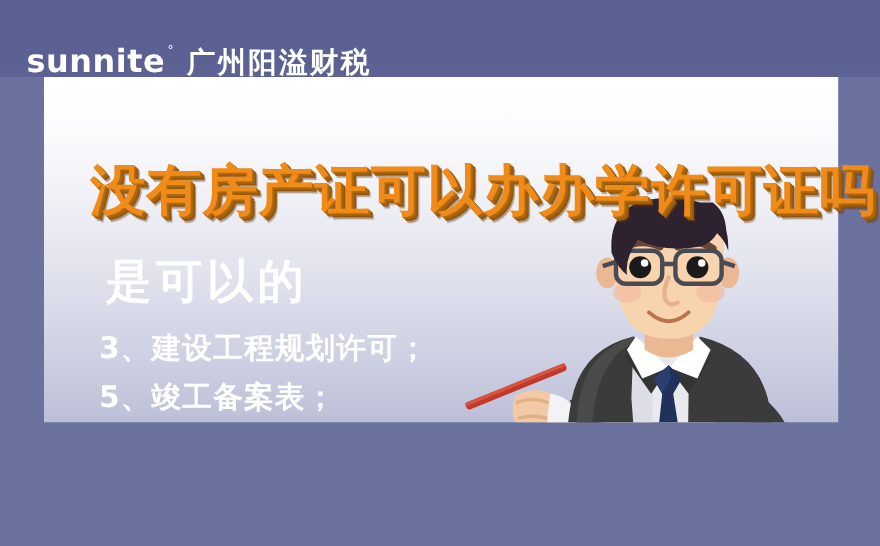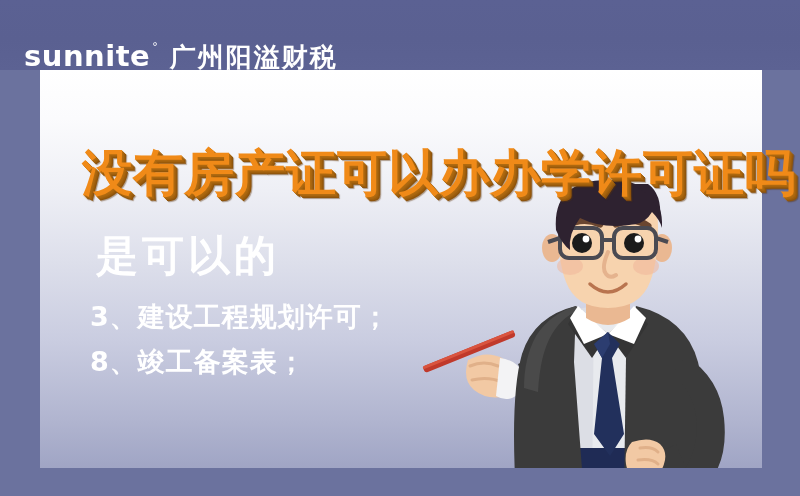--- a/index.html
+++ b/index.html
@@ -3,21 +3,21 @@
 <meta charset="utf-8">
 <style>
   html, body {
     margin: 0;
     padding: 0;
     background: #6b729e;
   }
   #canvas {
     position: relative;
     width: 800px;
-    height: 468px;
+    height: 384px;
     overflow: hidden;
     background: #6b729e;
     font-family: "DejaVu Sans", "Liberation Sans", sans-serif;
     text-decoration: underline;
   }
 
   
   #header-band {
     position: absolute;
     left: 0; top: 0;
@@ -231,16 +231,16 @@
       <path d="M156 50 q-4 -50 52 -50 q56 0 54 48 q-2 -8 -10 -16 q-6 10 -16 12 q-32 6 -56 -6 q-12 16 -10 32 q-8 -6 -14 -20 z" fill="#2e2230"></path>
       <path d="M228 4 q26 8 32 34 q2 -24 -12 -34 z" fill="#2e2230"></path>
     </g>
   </svg>
 
   <div id="subtitle">是可以的</div>
   <div id="title">没有房产证可以办办学许可证吗</div>
 
   <div id="bullets">
     <div class="bullet-line">3、建设工程规划许可；</div>
-    <div class="bullet-line">8、竣工备案表；</div>
+    <div class="bullet-line">5、竣工备案表；</div>
   </div>
 
 </div>
 
 </body></html>

